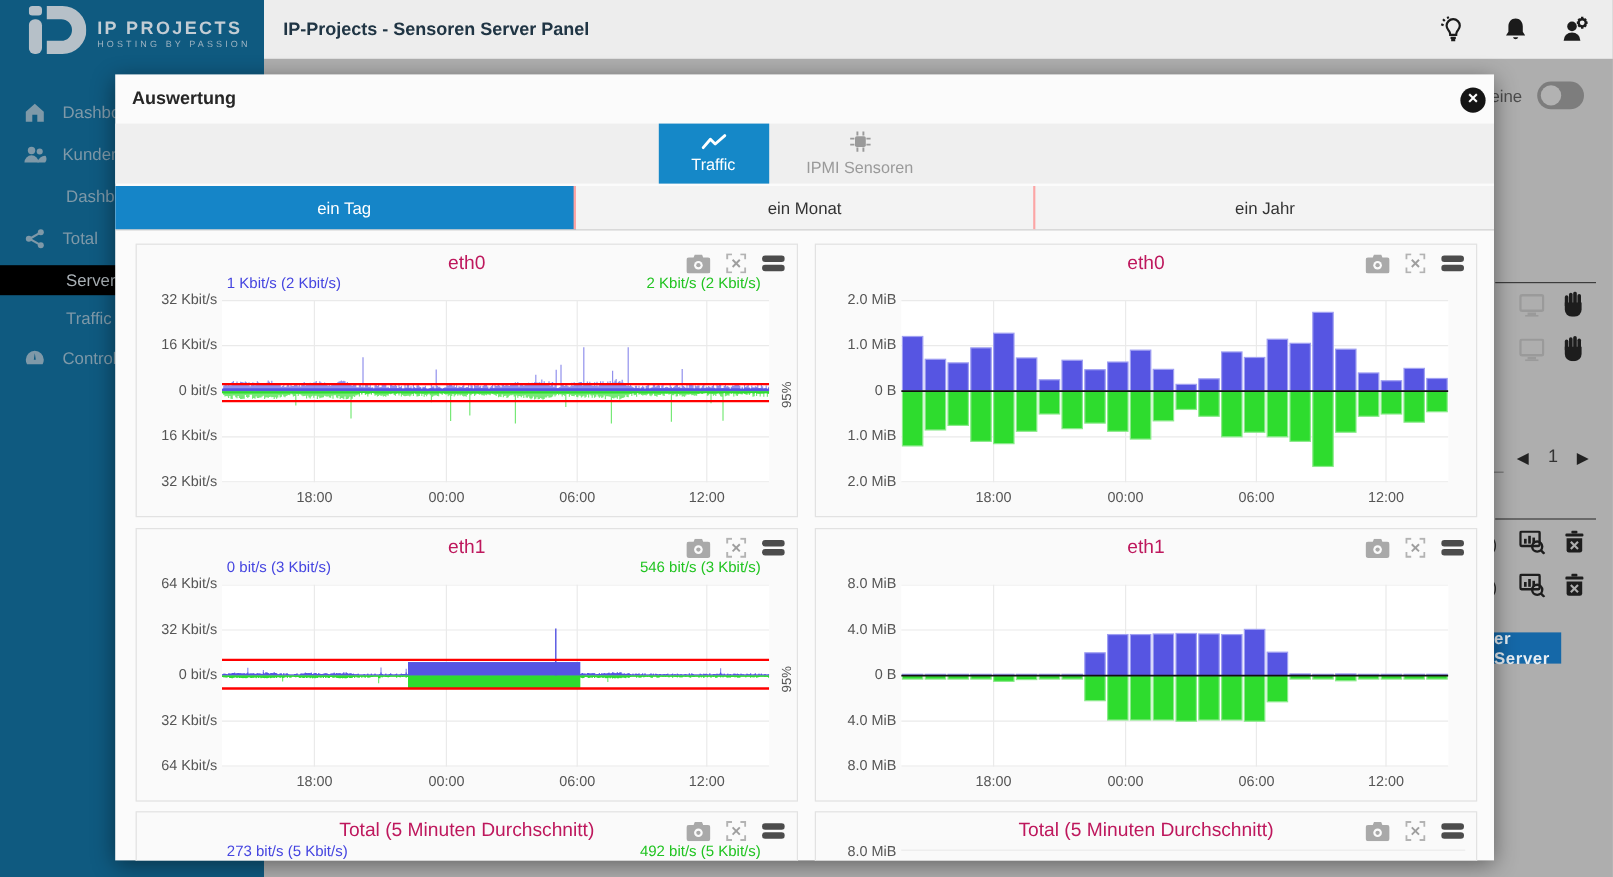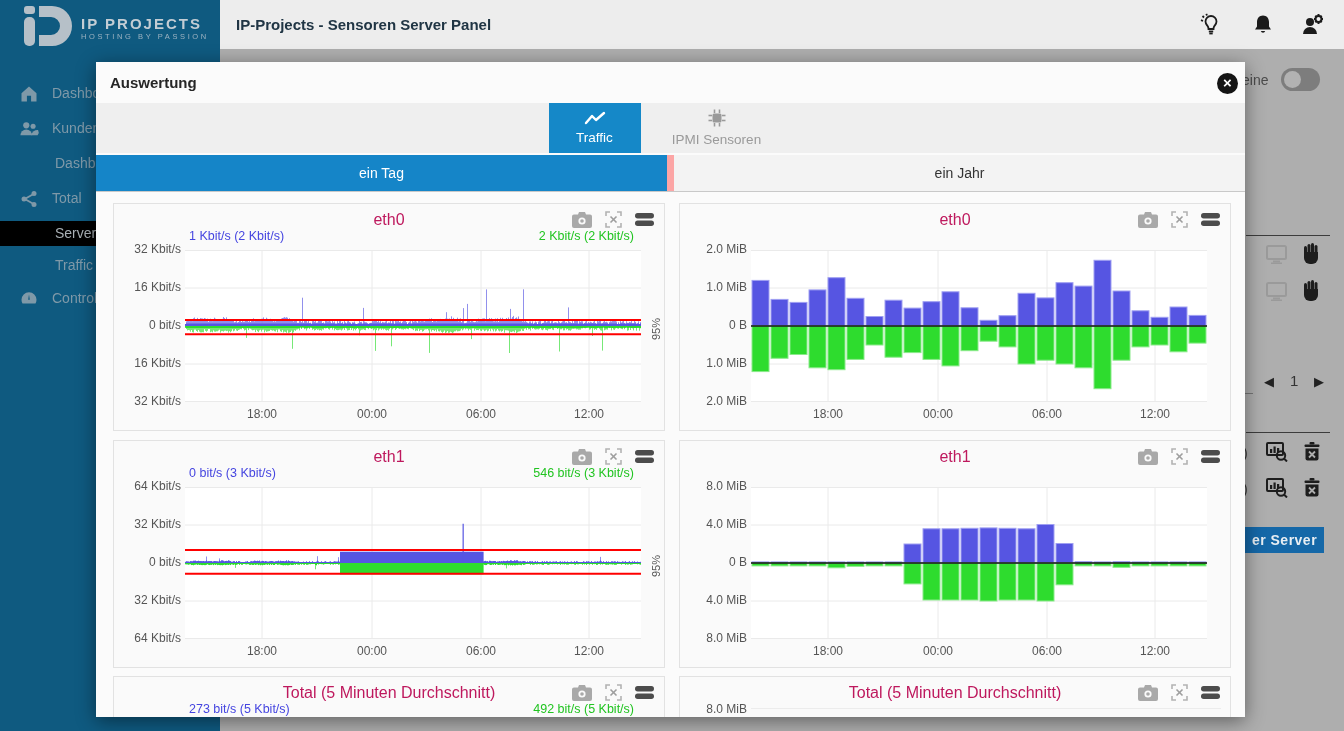--- a/index.html
+++ b/index.html
@@ -34,21 +34,21 @@
   .m-close{position:absolute;left:1121px;top:11px;width:21px;height:21px;border-radius:50%;background:#151515;
            color:#fff;text-align:center;line-height:19px;font-size:15px;font-weight:bold;cursor:pointer}
   .tabstrip{position:absolute;left:0;top:41px;width:1149px;height:50px;background:#efefef;
             display:flex;justify-content:center}
   .tab{height:50px;display:flex;flex-direction:column;align-items:center;justify-content:center;
        gap:2px;font-size:13.5px;cursor:pointer}
   .tab.active{background:#1588c8;color:#fff;width:92px}
   .tab.inactive{color:#9a9a9a;width:152px}
   .subtabs{position:absolute;left:0;top:93px;width:1149px;height:37px;display:flex;border-bottom:1px solid #c9c9c9}
   .subtab{flex:1;display:flex;align-items:center;justify-content:center;font-size:14px;background:#f3f3f3;
-          color:#333;border-right:7px solid #fca5a5;cursor:pointer}
+          color:#333;border-right:2px solid #fca5a5;cursor:pointer}
   .subtab:last-child{border-right:none}
   .subtab.active{background:#1585c8;color:#fff}
 
   
   .panel{position:absolute;width:552px;height:228px;background:#fafafa;border:1px solid #e2e2e2}
   .p-title{position:absolute;top:7px;left:0;width:100%;text-align:center;font-size:16px;color:#be185d}
   .p-icons{position:absolute;top:7px;right:10px;display:flex;gap:13px;align-items:center;z-index:3}
   .p-icons span{cursor:pointer;display:inline-flex}
   .lab{position:absolute;top:25px;font-size:12.5px}
   .lab.in{left:75px;color:#4545e0}
@@ -163,21 +163,21 @@
         <rect x="0.5" y="2.5" width="15" height="2.5" rx="1"></rect>
         <path d="M1.5 6.5 h13 v10 a2 2 0 0 1 -2 2 h-9 a2 2 0 0 1 -2 -2 z"></path>
       </g>
       <g stroke="#aeaeae" stroke-width="1.8">
         <line x1="5" y1="9.5" x2="11" y2="15.5"></line>
         <line x1="11" y1="9.5" x2="5" y2="15.5"></line>
       </g>
     </svg>
 </div>
 
-<div class="bg-btn" style="left:1245px;top:527px;width:79px;height:26px">er Server</div>
+<div class="bg-btn" style="left:1245px;top:527px;width:56px;height:26px">er Server</div>
 
 <div class="sidebar" style="position:absolute;left:0;top:49px;width:220px;height:682px;background:#0f5a80;z-index:2">
   <div class="side-item" style="position:absolute;top:33px;left:0;width:220px;height:24px;color:#7f99a8;font-size:14px">
     <span style="position:absolute;left:19px;top:2px"><svg width="20" height="20" viewBox="0 0 24 24" fill="#7f99a8">
           <path d="M3 11 L12 3 L21 11 V21 H14.5 V14 H9.5 V21 H3 Z"></path>
         </svg></span>
     <span style="position:absolute;left:52px;top:3px">Dashbo</span>
   </div>
   <div class="side-item" style="position:absolute;top:68px;left:0;width:220px;height:24px;color:#7f99a8;font-size:14px">
     <span style="position:absolute;left:18px;top:2px"><svg width="22" height="20" viewBox="0 0 24 22" fill="#7f99a8">
@@ -294,20 +294,21 @@
               <line x1="14" y1="6.5" x2="17.5" y2="6.5"></line>
               <line x1="14" y1="11.5" x2="17.5" y2="11.5"></line>
             </g>
           </svg></span>
       <span>IPMI Sensoren</span>
     </div>
   </div>
 
   <div class="subtabs">
     <div class="subtab active">ein Tag</div>
+    <div class="subtab">ein Monat</div>
     <div class="subtab">ein Jahr</div>
   </div>
 
   <div id="charts">
       <div class="panel" style="left: 17px; top: 141px;">
         <div class="p-title">eth0</div>
         <div class="p-icons">
           <span>
             <svg width="20" height="16" viewBox="0 0 20 16">
               <path d="M7 0 h6 l1 2.5 h4 a2 2 0 0 1 2 2 V14 a2 2 0 0 1 -2 2 H2 a2 2 0 0 1 -2 -2 V4.5 a2 2 0 0 1 2 -2 h4 z" fill="#a9a9a9"></path>

